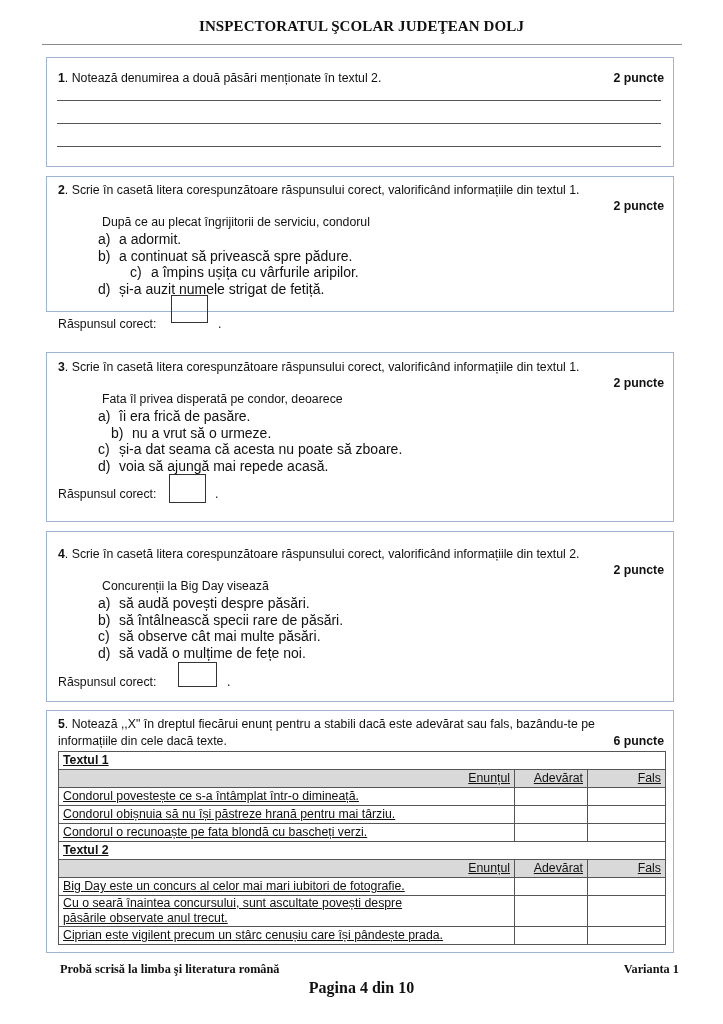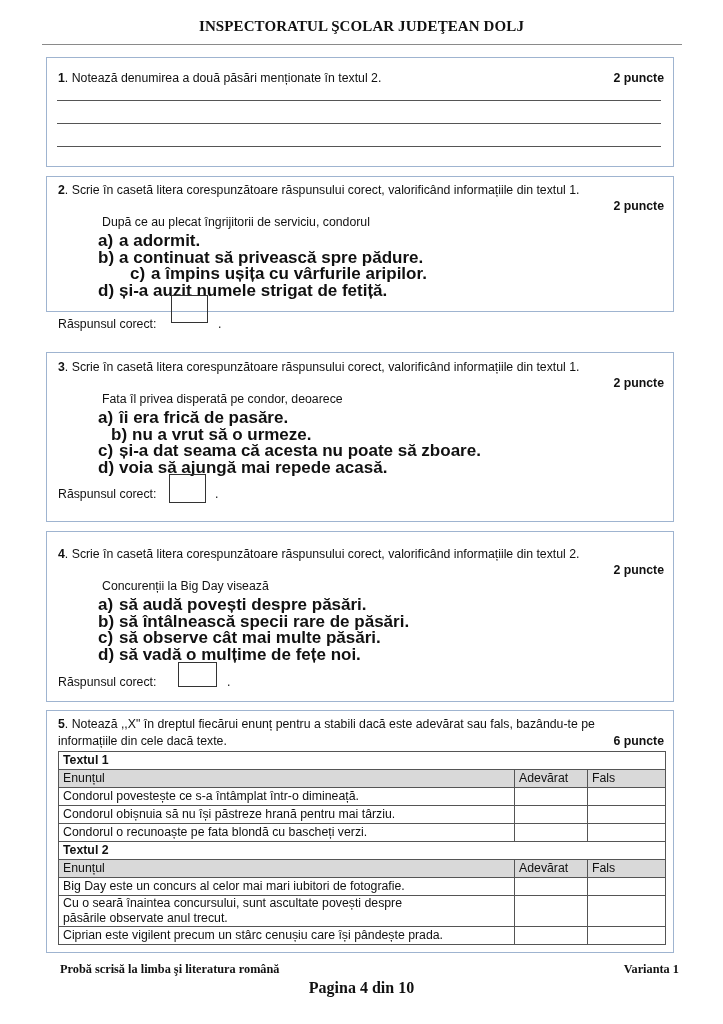--- a/index.html
+++ b/index.html
@@ -5,29 +5,29 @@
   html, body { margin: 0; padding: 0; background: #ffffff; }
   body { width: 723px; height: 1024px; position: relative; font-family: "Liberation Sans", sans-serif; color: #111; overflow: hidden; }
   .header-title { position: absolute; top: 18px; left: 0; width: 723px; text-align: center; font-family: "Liberation Serif", serif; font-weight: bold; font-size: 15px; letter-spacing: 0.1px; }
   .header-rule { position: absolute; top: 44px; left: 42px; width: 640px; height: 0; border-top: 1.5px solid #8a8a8a; }
   .qbox { position: absolute; left: 46px; width: 628px; border: 1.5px solid #9fb4d0; box-sizing: border-box; }
   .qtext { position: absolute; left: 11px; font-size: 12.3px; }
   .qnum { font-weight: bold; }
   .points { position: absolute; right: 9px; font-weight: bold; font-size: 12.3px; }
   .line { position: absolute; left: 10px; right: 12px; height: 0; border-top: 1px solid #555; }
   .stem { position: absolute; left: 55px; font-size: 12.3px; }
-  .opt { position: absolute; left: 51px; font-size: 17px; font-weight: bold; }
+  .opt { position: absolute; left: 51px; font-size: 14px; }
   .opt .letter { display: inline-block; width: 21px; }
   .answer-label { position: absolute; left: 11px; font-size: 12.3px; }
   .answer-box { position: absolute; width: 37px; height: 28px; border: 1.3px solid #333; box-sizing: border-box; }
   .answer-dot { position: absolute; font-size: 12.3px; }
   table.tf { position: absolute; left: 11px; width: 608px; border-collapse: collapse; font-size: 12.3px; }
-  table.tf td { border: 1px solid #555; padding: 0 4px; height: 17px; line-height: 15px; }
+  table.tf td { border: 1px solid #555; padding: 0 4px; height: 17px; line-height: 15px; text-decoration: underline; }
   table.tf td.section { font-weight: bold; }
-  table.tf tr.colhead td { background: #d9d9d9; text-align: left; }
+  table.tf tr.colhead td { background: #d9d9d9; text-align: right; }
   table.tf td.c-a { width: 64px; }
   table.tf td.c-f { width: 69px; }
   .footer-left { position: absolute; top: 962px; left: 60px; font-family: "Liberation Serif", serif; font-weight: bold; font-size: 12.3px; }
   .footer-right { position: absolute; top: 962px; right: 44px; font-family: "Liberation Serif", serif; font-weight: bold; font-size: 12.3px; }
   .footer-page { position: absolute; top: 979px; left: 0; width: 723px; text-align: center; font-family: "Liberation Serif", serif; font-weight: bold; font-size: 16px; }
 </style>
 </head>
 <body>
 
 <div class="header-title">INSPECTORATUL ŞCOLAR JUDEŢEAN DOLJ</div>

